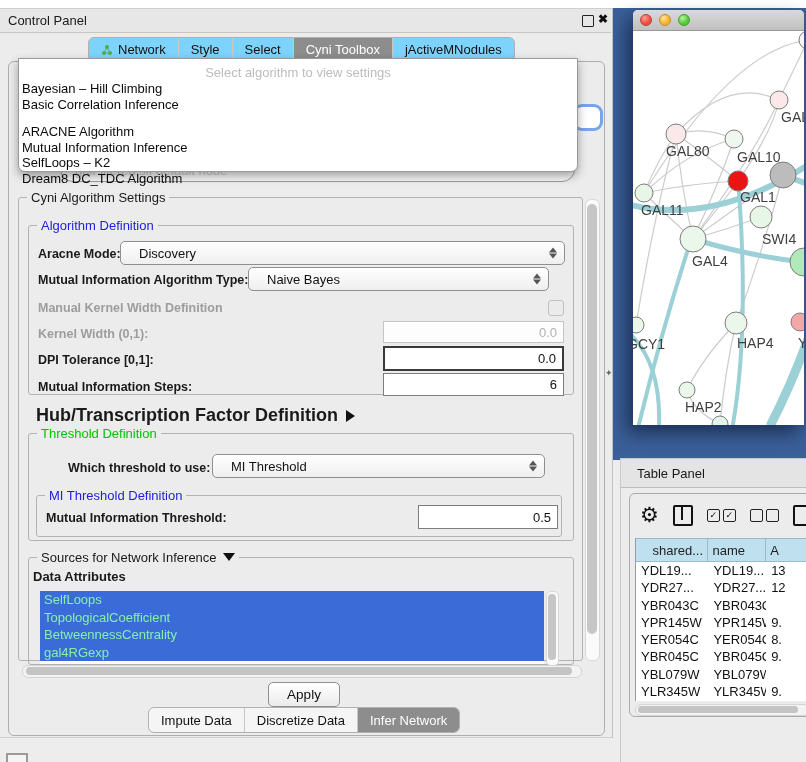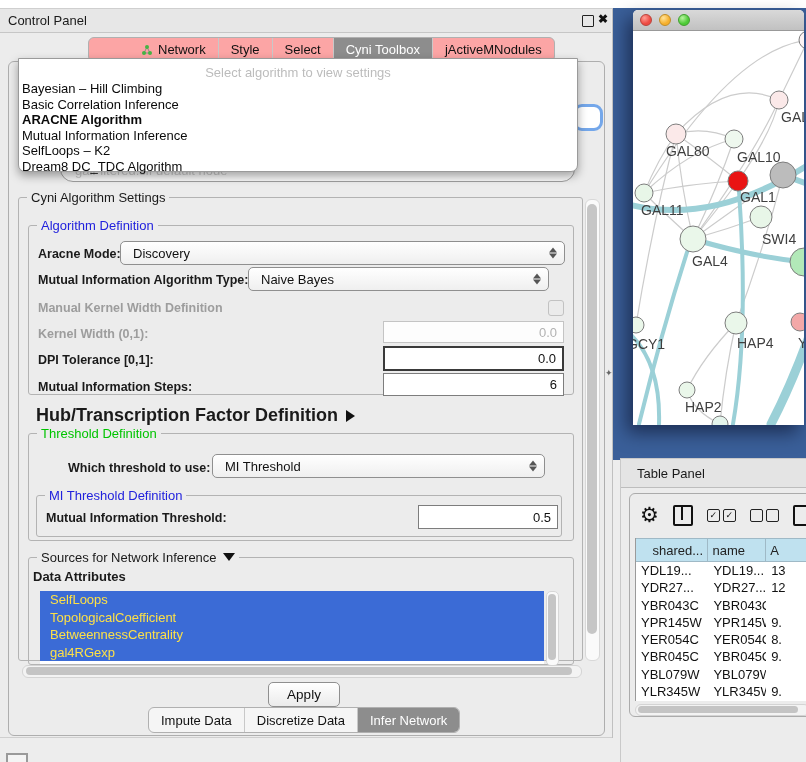--- a/index.html
+++ b/index.html
@@ -9,63 +9,63 @@
   
   #cpwin{left:0;top:8px;width:612px;height:729px;background:#ececec;
          border-top:1px solid #cfcfcf;border-right:1px solid #c0c0c0;}
   #topstrip{left:0;top:0;width:806px;height:8px;background:#ffffff;}
   #cp-titlebar{left:0;top:0;width:611px;height:23px;background:#e7e7e7;border-bottom:1px solid #c6c6c6;}
   #cp-title{left:8px;top:4px;font-size:13px;color:#1a1a1a;}
   .win-float{left:582px;top:6px;width:10px;height:10px;border:1.6px solid #222;border-radius:1px;}
   .win-close{left:598px;top:3px;font-size:12px;font-weight:bold;color:#111;}
   
   #tabbar{left:88px;top:28px;height:23px;display:flex;border:1px solid #b0b0b0;border-radius:6px;
-          overflow:hidden;background:#fca5a5;padding-left:40px;}
+          overflow:hidden;background:#7dd3fc;}
   .tab{display:flex;align-items:center;padding:0 12px;font-size:13px;color:#111;
        border-right:1px solid #c8c8c8;white-space:nowrap;}
   .tab:last-child{border-right:none;}
   .tab.selected{background:#8d8d8d;color:#fff;}
   .tab .ticon{margin-right:5px;display:inline-flex;}
   
   #mainpanel{left:8px;top:52px;width:595px;height:673px;border:1px solid #aeaeae;border-radius:6px;background:#ececec;}
   
   #dropdown{left:18px;top:49px;width:560px;height:114px;background:#fff;border:1px solid #9a9a9a;
             border-radius:0 0 7px 7px;box-shadow:0 4px 10px rgba(0,0,0,.35);z-index:50;padding-top:5px;box-sizing:border-box;}
   #dd-prompt{text-align:center;font-size:13px;color:#bcbcbc;height:17px;line-height:17px;}
   .dd-item{font-size:13px;color:#0a0a0a;height:15.5px;line-height:15.5px;padding-left:3px;white-space:nowrap;}
-  .dd-item.bold{font-weight:bold;}
+  .dd-item.bold{font-weight:normal;margin-top:12px;}
   
   #ghost-combo{left:60px;top:146px;width:515px;height:27px;border:1px solid #9e9e9e;border-radius:13px;
                background:#f7f7f7;z-index:5;font-size:13px;color:#c9c9c9;line-height:30px;padding-left:14px;box-sizing:border-box;}
   #ghost-focus{left:573px;top:95px;width:24px;height:21px;border:3px solid #74a7ea;border-radius:9px;background:#fff;z-index:4;}
   
   .fieldset{border:1px solid #b3b3b3;border-radius:3px;}
   .legend{position:absolute;top:-8px;left:8px;background:#ececec;padding:0 4px;font-size:13px;color:#1a1a1a;white-space:nowrap;}
   .legend.blue{color:#2121dd;}
   .legend.green{color:#00c400;}
   .flabel{position:absolute;font-size:12.5px;font-weight:bold;color:#1a1a1a;white-space:nowrap;}
   .flabel.disabled{color:#9d9d9d;}
   .combo{position:absolute;border:1px solid #8f8f8f;border-radius:5px;background:linear-gradient(#ffffff,#efefef);
-         font-size:13px;color:#111;display:flex;align-items:center;padding-left:12px;box-sizing:border-box;}
+         font-size:13px;color:#111;display:flex;align-items:center;padding-left:18px;box-sizing:border-box;}
   .stepper{position:absolute;right:7px;top:50%;transform:translateY(-50%);display:flex;flex-direction:column;gap:1px;}
   .stepper i{width:0;height:0;border-left:4px solid transparent;border-right:4px solid transparent;display:block;}
   .stepper .up{border-bottom:5px solid #555;}
   .stepper .dn{border-top:5px solid #555;}
   .tfield{position:absolute;background:#fff;border:1px solid #7d7d7d;font-size:13px;color:#111;
           text-align:right;padding:0 6px;box-sizing:border-box;display:flex;align-items:center;justify-content:flex-end;}
   .tfield.disabled{border-color:#c4c4c4;color:#b2b2b2;background:#fdfdfd;}
   .tfield.strong{border:2px solid #3a3a3a;}
   .checkbox{position:absolute;width:14px;height:14px;border:1px solid #c2c2c2;border-radius:3px;background:#ebebeb;}
   .tri-right{display:inline-block;width:0;height:0;border-top:6px solid transparent;border-bottom:6px solid transparent;
              border-left:9px solid #111;margin-left:8px;vertical-align:-1px;}
   .tri-down{display:inline-block;width:0;height:0;border-left:6px solid transparent;border-right:6px solid transparent;
             border-top:8px solid #111;margin-left:6px;vertical-align:1px;}
   
   #attr-list{left:40px;top:582px;width:504px;height:73px;background:#fff;overflow:hidden;}
-  .attr-item{background:#3b6bd6;color:#fde047;font-size:13px;height:17.5px;line-height:17.5px;padding-left:10px;}
+  .attr-item{background:#3b6bd6;color:#86efac;font-size:13px;height:17.5px;line-height:17.5px;padding-left:4px;}
   .vscroll{position:absolute;background:#fafafa;border:1px solid #d8d8d8;border-radius:6px;}
   .vthumb{position:absolute;left:1px;background:#c6c6c6;border-radius:5px;}
   .hscroll{position:absolute;background:#f3f3f3;border:1px solid #d4d4d4;border-radius:6px;}
   .hthumb{position:absolute;top:1px;background:#c4c4c4;border-radius:5px;}
   
   #apply-btn{left:268px;top:666px;width:70px;height:23px;border:1px solid #8f8f8f;border-radius:5px;
              background:linear-gradient(#ffffff,#ebebeb);font-size:13.5px;color:#111;
              display:flex;align-items:center;justify-content:center;margin-top:7px;}
   #bottombar{left:148px;top:698px;height:24px;display:flex;border:1px solid #b0b0b0;border-radius:6px;overflow:hidden;background:#f5f5f5;}
   #cp-bottom-divider{left:0;top:737px;width:612px;height:1px;background:#cfcfcf;}

